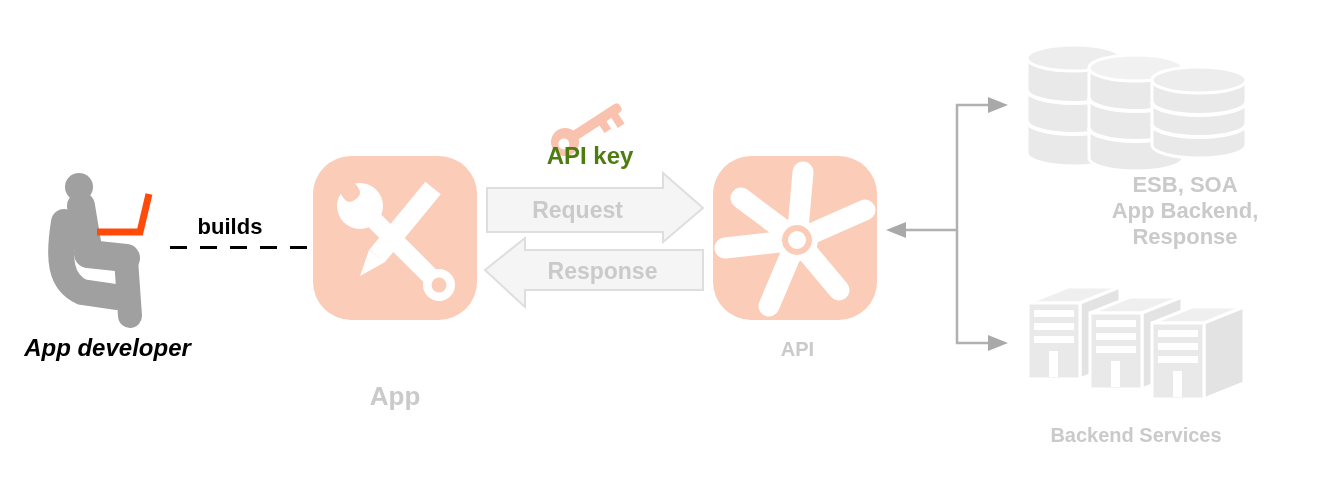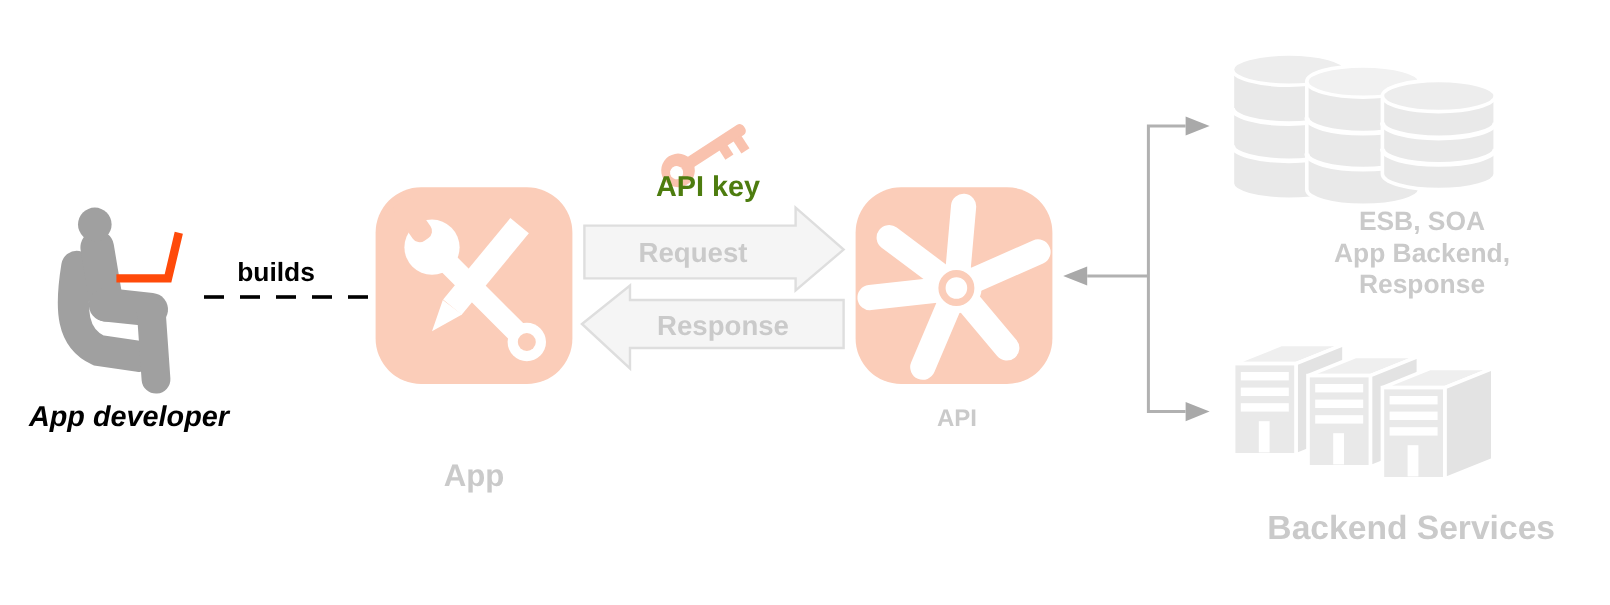--- a/index.html
+++ b/index.html
@@ -178,15 +178,15 @@
         <polygon points="189,53 229,37 229,113 189,129" fill="#E3E3E3" stroke="#FFFFFF" stroke-width="3"></polygon>
         <rect x="137" y="53" width="52" height="76" fill="#E9E9E9" stroke="#FFFFFF" stroke-width="3"></rect>
         <rect x="143" y="60" width="40" height="7" fill="#FFFFFF"></rect>
         <rect x="143" y="73" width="40" height="7" fill="#FFFFFF"></rect>
         <rect x="143" y="86" width="40" height="7" fill="#FFFFFF"></rect>
         <rect x="158" y="101" width="9" height="26" fill="#FFFFFF"></rect>
       </g>
     </svg>
   </div>
 
-  <div class="lbl lbl-muted" style="left:1036px;top:424px;width:280px;font-size:28px;">Backend Services</div>
+  <div class="lbl lbl-muted" style="left:996px;top:424px;width:280px;font-size:20px;">Backend Services</div>
 
 </div>
 
 </body></html>

